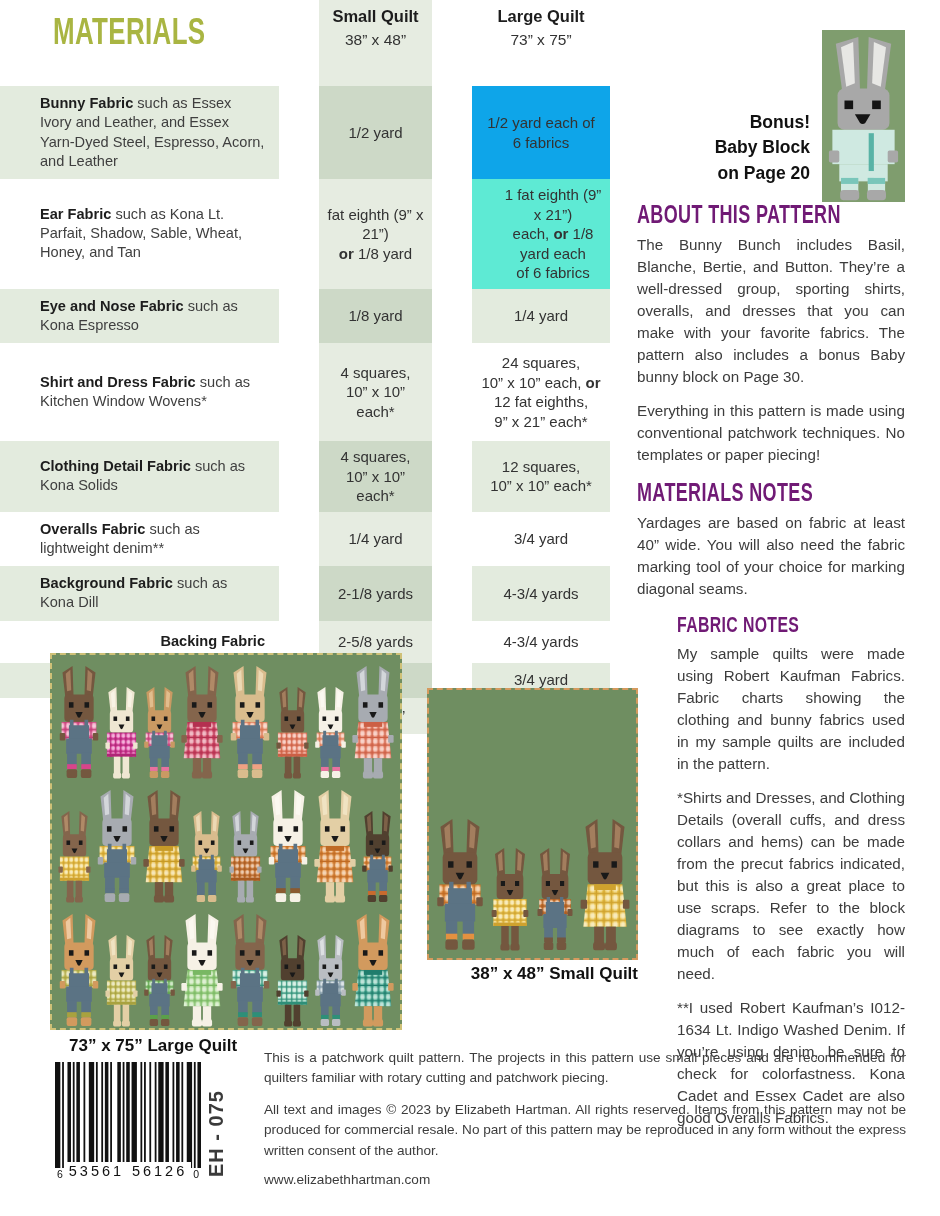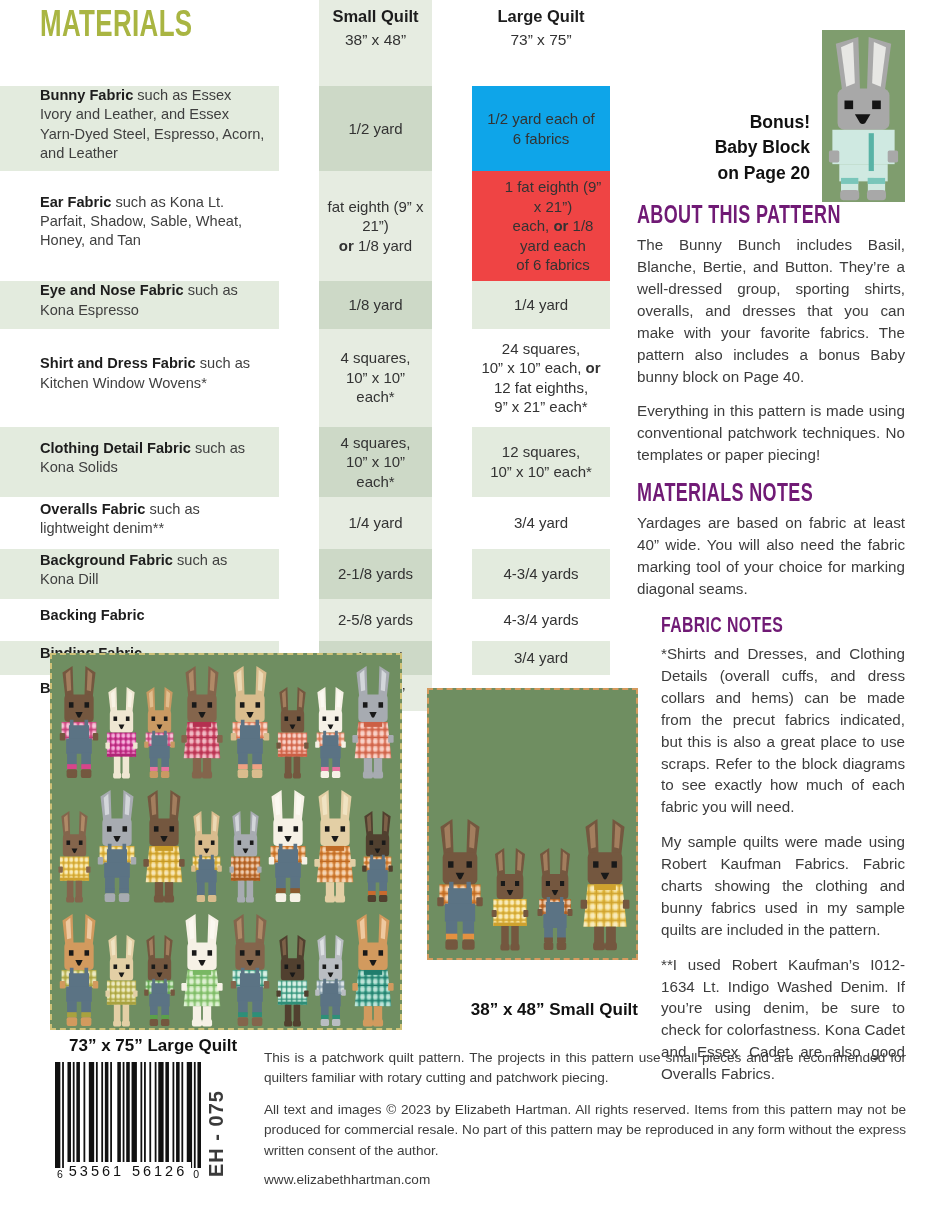--- a/index.html
+++ b/index.html
@@ -6,52 +6,52 @@
   body{font-family:"Liberation Sans",sans-serif;color:#3c3c3c;}
   .page{position:relative;width:940px;height:1216px;background:#fff;overflow:hidden;}
 
   
   .cond{display:inline-block;transform:scaleX(.72);transform-origin:0 50%;font-weight:700;letter-spacing:.5px;white-space:nowrap;}
   .olive{color:#701a75;}
 
   
   .mtable{position:absolute;left:0;top:0;width:610px;display:grid;grid-template-columns:279px 153px 178px;}
   .mc{display:flex;flex-direction:column;justify-content:center;box-sizing:border-box;}
-  .mc.lab{align-items:flex-start;text-align:left;padding:0 14px 8px 40px;font-size:14.6px;line-height:1.32;color:#3f3f3f;}
+  .mc.lab{align-items:flex-end;text-align:left;padding:8px 14px 8px 40px;font-size:14.6px;line-height:1.32;color:#3f3f3f;}
   .mc.val{align-items:center;text-align:center;padding:6px 6px;font-size:15px;line-height:1.3;color:#333;margin-left:40px;}
   .mc.lab b{color:#1d1d1d;}
   .hcell{justify-content:flex-start;padding-top:20px;}
   .hcol{align-items:center;text-align:center;padding-top:22px;justify-content:flex-start;}
   .hcol .l1{font-weight:700;font-size:16.5px;color:#1d1d1d;}
   .hcol .l2{font-size:15.5px;margin-top:3px;color:#333;}
   .t-title{font-size:36px;color:#a9b542;}
 
   
   .right-col{position:absolute;left:637px;top:201px;width:268px;}
   .right-col h2{margin:0 0 7px 0;font-size:25px;line-height:1.05;}
   .right-col p{margin:0 0 13px 0;font-size:15.2px;line-height:1.44;text-align:justify;}
-  .fnblock{margin-left:24px;}
+  .fnblock{margin-left:40px;}
   .fnblock h2{font-size:22px;}
   .mt-h{margin-top:6px;}
 
   .bonus{position:absolute;right:130px;top:110px;text-align:right;font-weight:700;font-size:17.5px;line-height:1.45;color:#111;}
   .babyblock{position:absolute;left:822px;top:30px;width:83px;height:172px;}
   .babyblock svg{display:block;width:83px;height:172px;}
 
   
   .lq{position:absolute;left:50px;top:653px;width:352px;height:377px;background:#6f8e61;border:2px dashed #cfc177;box-sizing:border-box;}
   .q-row{display:flex;align-items:flex-end;justify-content:space-evenly;height:124px;padding:0 2px;}
   .lq .bt{width:44px;height:113px;}
   .lq .bs{width:35px;height:92px;}
   .sq{position:absolute;left:427px;top:688px;width:211px;height:272px;background:#6f8e61;border:2px dashed #d59a5e;box-sizing:border-box;}
   .sq-inner{position:absolute;bottom:7px;left:0;right:0;display:flex;align-items:flex-end;justify-content:space-evenly;}
   .sq .bt{width:52px;height:132px;}
   .sq .bs{width:40px;height:103px;}
   .lq-cap{position:absolute;left:69px;top:1036px;font-weight:700;font-size:17px;color:#111;}
-  .sq-cap{position:absolute;left:427px;top:1000px;width:211px;text-align:right;font-weight:700;font-size:17px;color:#111;}
+  .sq-cap{position:absolute;left:427px;top:964px;width:211px;text-align:right;font-weight:700;font-size:17px;color:#111;}
 
   
   .footer-text{position:absolute;left:264px;top:1048px;width:642px;}
   .footer-text p{margin:0 0 11px 0;font-size:13.6px;line-height:1.5;text-align:justify;color:#3c3c3c;}
   .site{font-size:13.6px;color:#3c3c3c;}
   .barcode{position:absolute;left:55px;top:1062px;width:146px;height:118px;}
   .barcode svg{position:absolute;left:0;top:0;width:146px;height:112px;}
   .bc-digits{position:absolute;bottom:0;left:0;right:0;display:flex;align-items:flex-end;}
   .bc-digits .g{flex:1;background:#fff;font-size:14.5px;letter-spacing:3px;text-align:center;color:#111;padding:1px 0;}
   .bc-digits .e{font-size:10.5px;color:#111;padding:0 2px;background:#fff;}
@@ -82,21 +82,21 @@
       </div>
       <div class="mc val" style="min-height: 72px; background: #0ea5e9;">
         <span>1/2 yard each of<br>6 fabrics</span>
       </div>
       <div class="mc lab" style="min-height: 74px; background: rgb(255, 255, 255);">
         <span><b>Ear Fabric</b> <span>such as Kona Lt. Parfait, Shadow, Sable, Wheat, Honey, and Tan</span></span>
       </div>
       <div class="mc val" style="min-height: 74px; background: rgb(230, 236, 225);">
         <span>fat eighth (9” x 21”)<br><b>or</b> 1/8 yard</span>
       </div>
-      <div class="mc val" style="min-height: 74px; background: #ef4444; padding-left: 30px;">
+      <div class="mc val" style="min-height: 74px; background: #5eead4; padding-left: 30px;">
         <span>1 fat eighth (9” x 21”)<br>each, <b>or</b> 1/8 yard each<br>of 6 fabrics</span>
       </div>
       <div class="mc lab" style="min-height: 48px; background: rgb(227, 235, 222);">
         <span><b>Eye and Nose Fabric</b> <span>such as Kona Espresso</span></span>
       </div>
       <div class="mc val" style="min-height: 48px; background: rgb(205, 217, 199);">
         <span>1/8 yard</span>
       </div>
       <div class="mc val" style="min-height: 48px; background: rgb(227, 235, 222);">
         <span>1/4 yard</span>
@@ -193,32 +193,32 @@
         <rect x="26.5" y="86" width="3.5" height="3.5" fill="#79c6ba"></rect>
         <rect x="26.5" y="86" width="10" height="3.5" fill="#79c6ba"></rect>
         <rect x="10.5" y="93" width="11" height="6" rx="2" fill="#a8a8a8"></rect>
         <rect x="26" y="93" width="11" height="6" rx="2" fill="#a8a8a8"></rect>
       </svg>
     </div>
 
   <div class="right-col">
     <h2 class="olive"><span class="cond">ABOUT THIS PATTERN</span></h2>
     <div id="aboutParas">
-        <p>The Bunny Bunch includes Basil, Blanche, Bertie, and Button. They’re a well-dressed group, sporting shirts, overalls, and dresses that you can make with your favorite fabrics. The pattern also includes a bonus Baby bunny block on Page 40.</p>
+        <p>The Bunny Bunch includes Basil, Blanche, Bertie, and Button. They’re a well-dressed group, sporting shirts, overalls, and dresses that you can make with your favorite fabrics. The pattern also includes a bonus Baby bunny block on Page 30.</p>
         <p>Everything in this pattern is made using conventional patchwork techniques. No templates or paper piecing!</p>
       </div>
     <h2 class="olive mt-h"><span class="cond">MATERIALS NOTES</span></h2>
     <div id="matParas">
         <p>Yardages are based on fabric at least 40” wide. You will also need the fabric marking tool of your choice for marking diagonal seams.</p>
       </div>
     <div class="fnblock">
       <h2 class="olive"><span class="cond">FABRIC NOTES</span></h2>
       <div id="fabricParas">
+          <p>My sample quilts were made using Robert Kaufman Fabrics. Fabric charts showing the clothing and bunny fabrics used in my sample quilts are included in the pattern.</p>
           <p>*Shirts and Dresses, and Clothing Details (overall cuffs, and dress collars and hems) can be made from the precut fabrics indicated, but this is also a great place to use scraps. Refer to the block diagrams to see exactly how much of each fabric you will need.</p>
-          <p>My sample quilts were made using Robert Kaufman Fabrics. Fabric charts showing the clothing and bunny fabrics used in my sample quilts are included in the pattern.</p>
           <p>**I used Robert Kaufman’s I012-1634 Lt. Indigo Washed Denim. If you’re using denim, be sure to check for colorfastness. Kona Cadet and Essex Cadet are also good Overalls Fabrics.</p>
         </div>
     </div>
   </div>
 
   <div class="lq" id="largeQuilt">
       <div class="q-row">
         <svg class="bn bt" viewBox="0 0 48 103" preserveAspectRatio="none">
           <defs>
             <pattern id="pl1" width="7" height="7" patternUnits="userSpaceOnUse">

